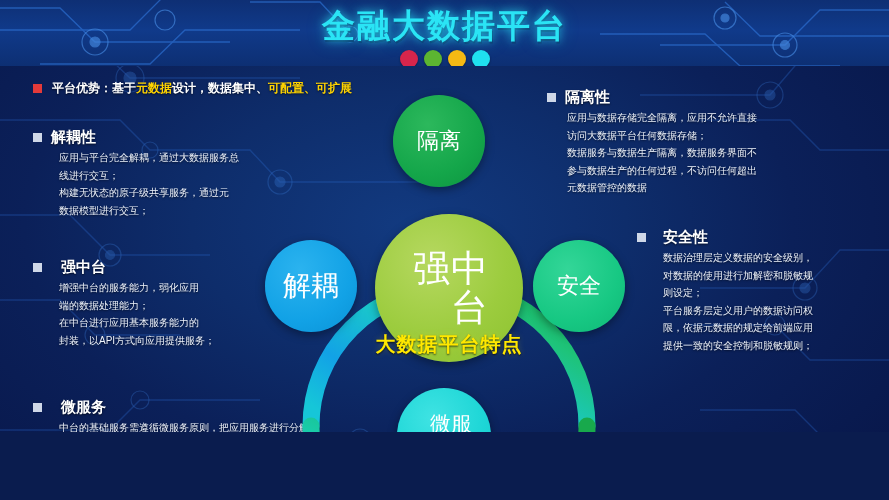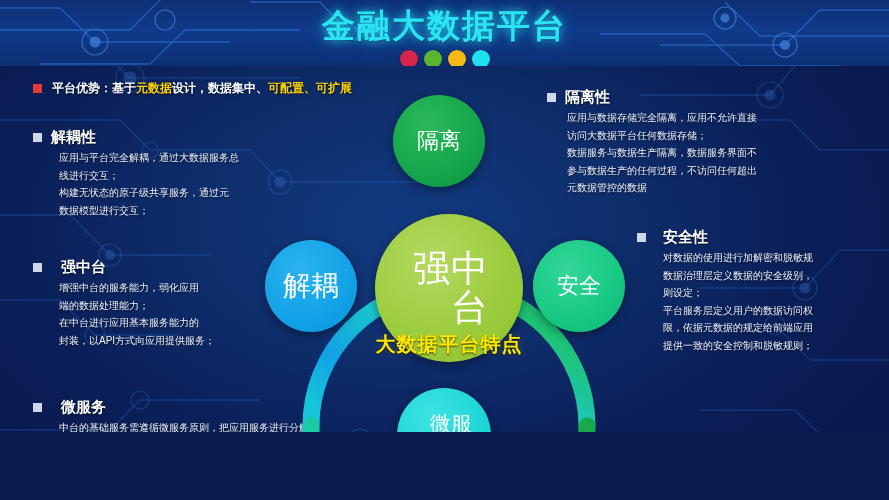--- a/index.html
+++ b/index.html
@@ -245,22 +245,22 @@
       <div>元数据管控的数据</div>
     </div>
   </div>
 
   <div class="block" id="blk-anquan">
     <div class="bhead">
       <span class="bsq"></span>
       <span style="padding-left:8px">安全性</span>
     </div>
     <div class="body indent">
+      <div>数据治理层定义数据的安全级别，</div>
       <div>对数据的使用进行加解密和脱敏规</div>
-      <div>数据治理层定义数据的安全级别，</div>
       <div>则设定；</div>
       <div>平台服务层定义用户的数据访问权</div>
       <div>限，依据元数据的规定给前端应用</div>
       <div>提供一致的安全控制和脱敏规则；</div>
     </div>
   </div>
 
   <div class="diagram">
 
     <svg class="ring" width="400" height="400" viewBox="0 0 400 400" aria-hidden="true">

